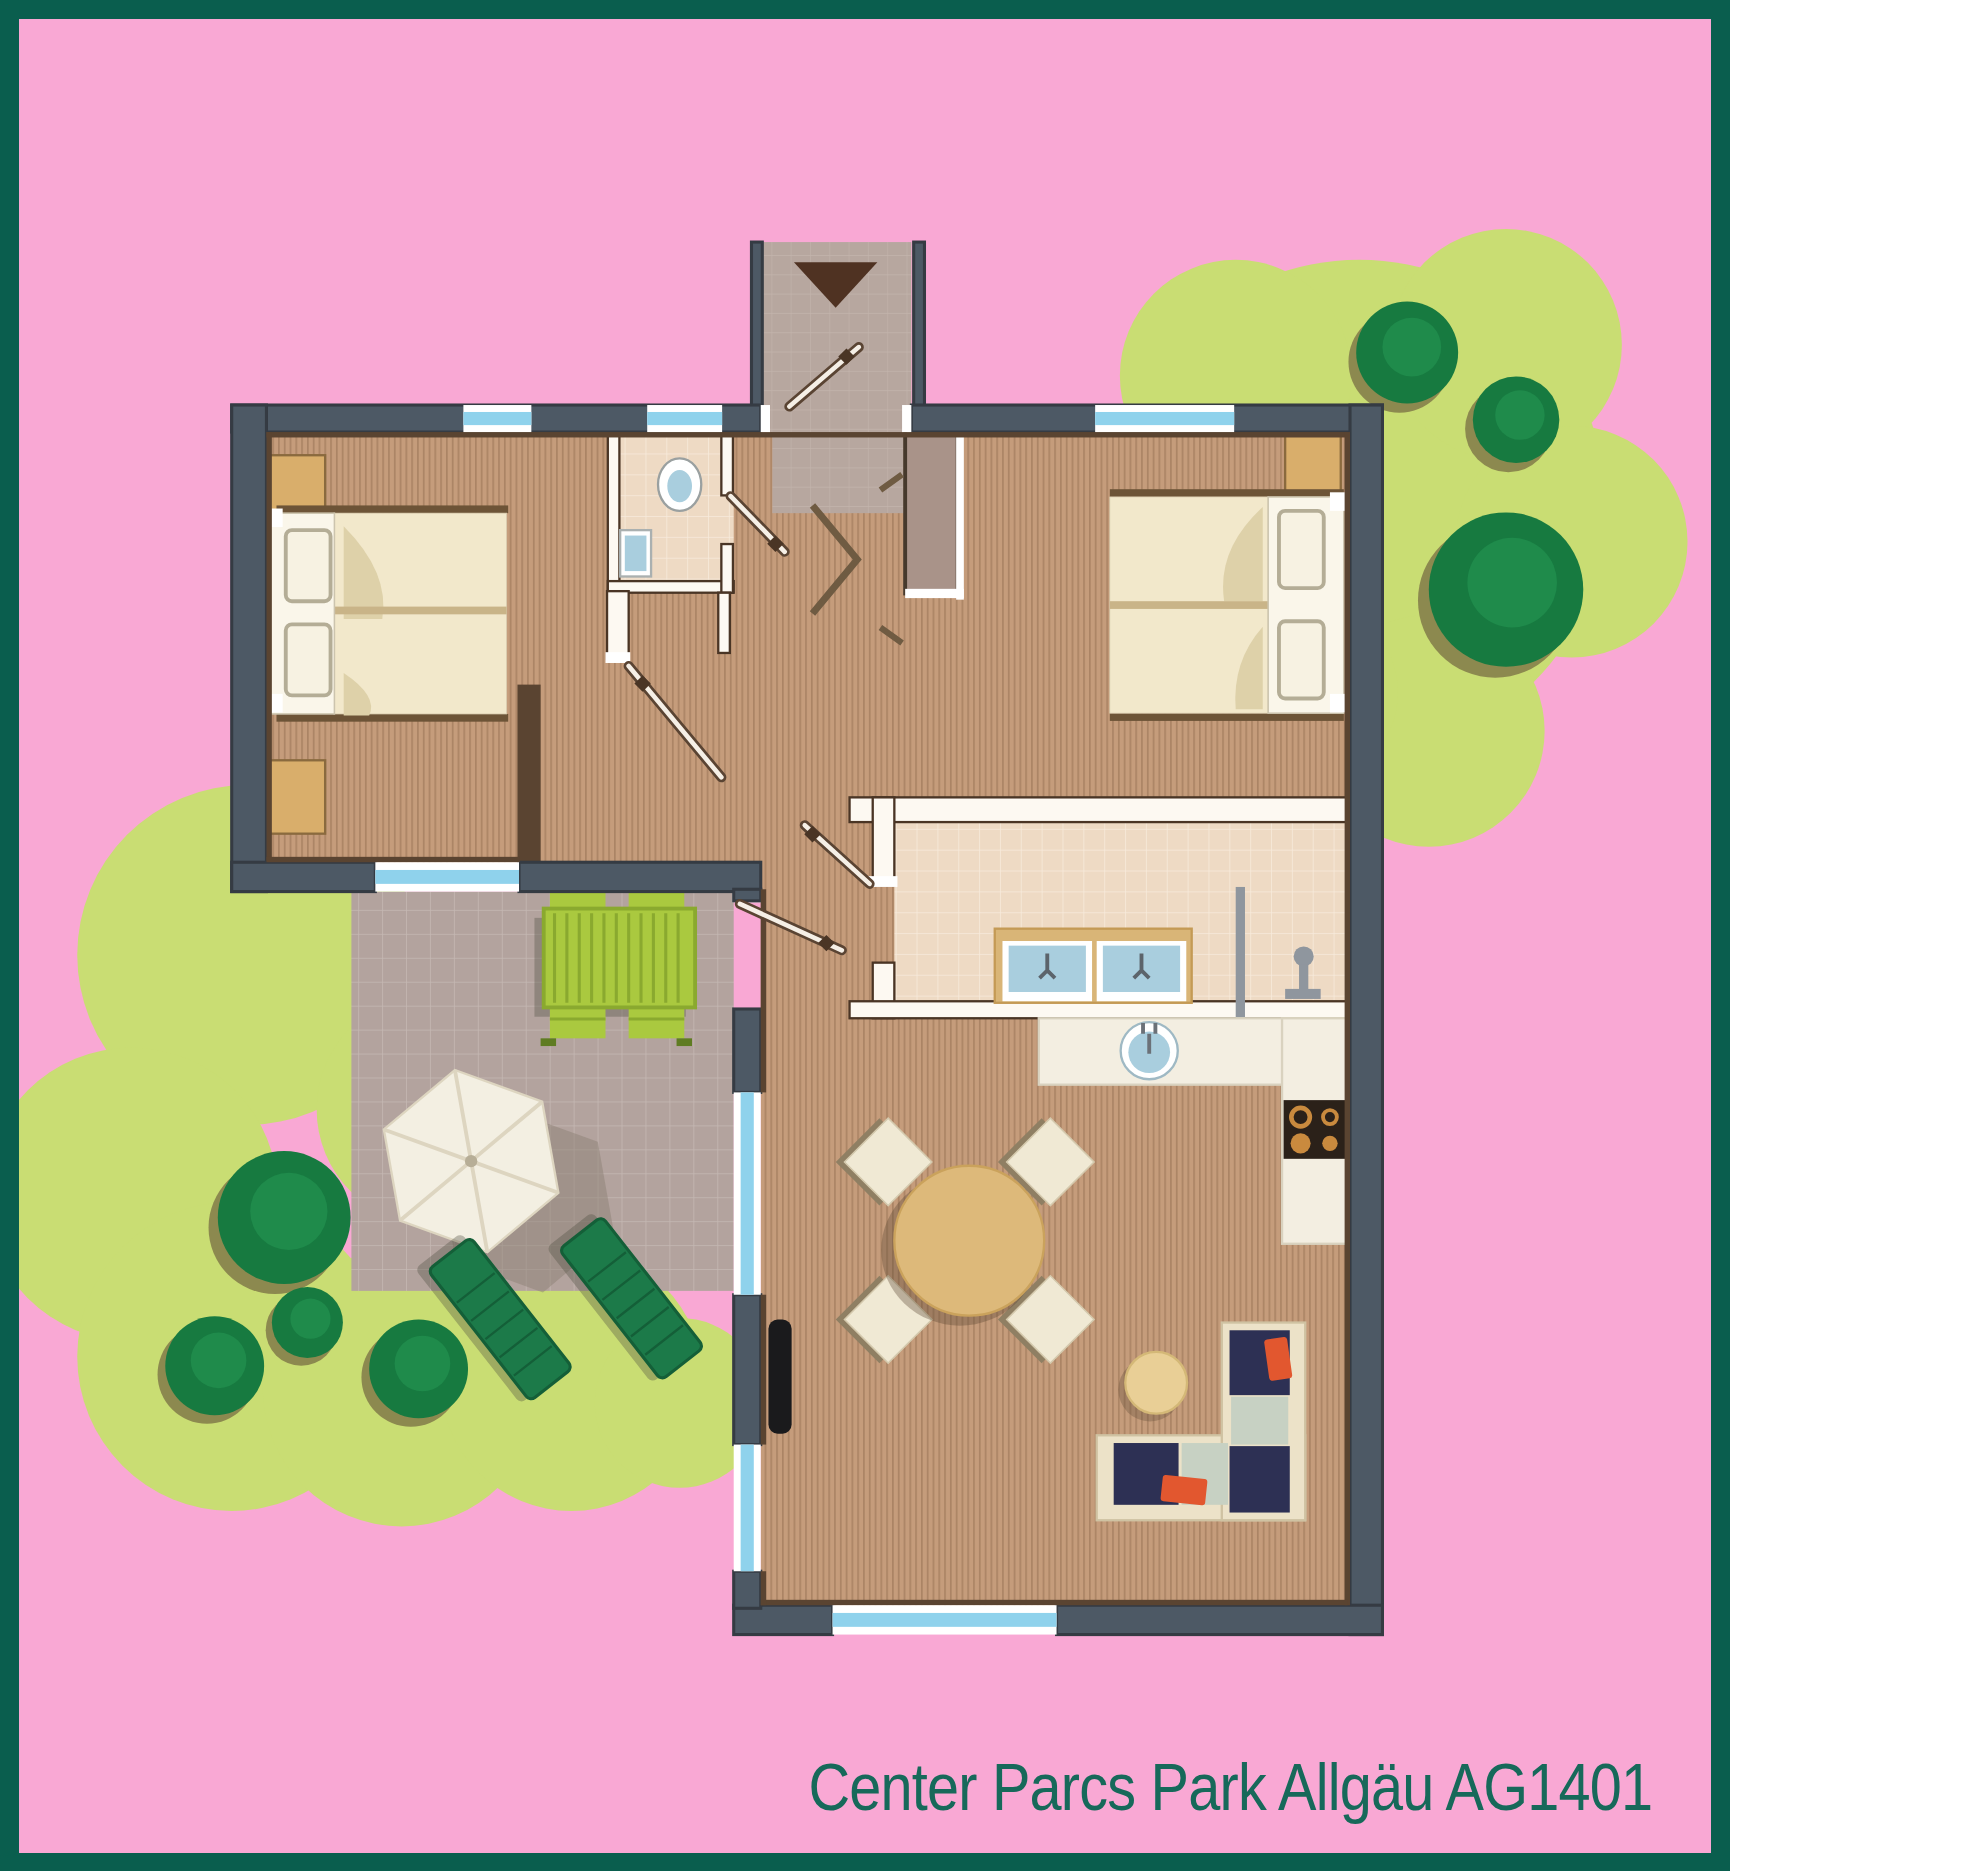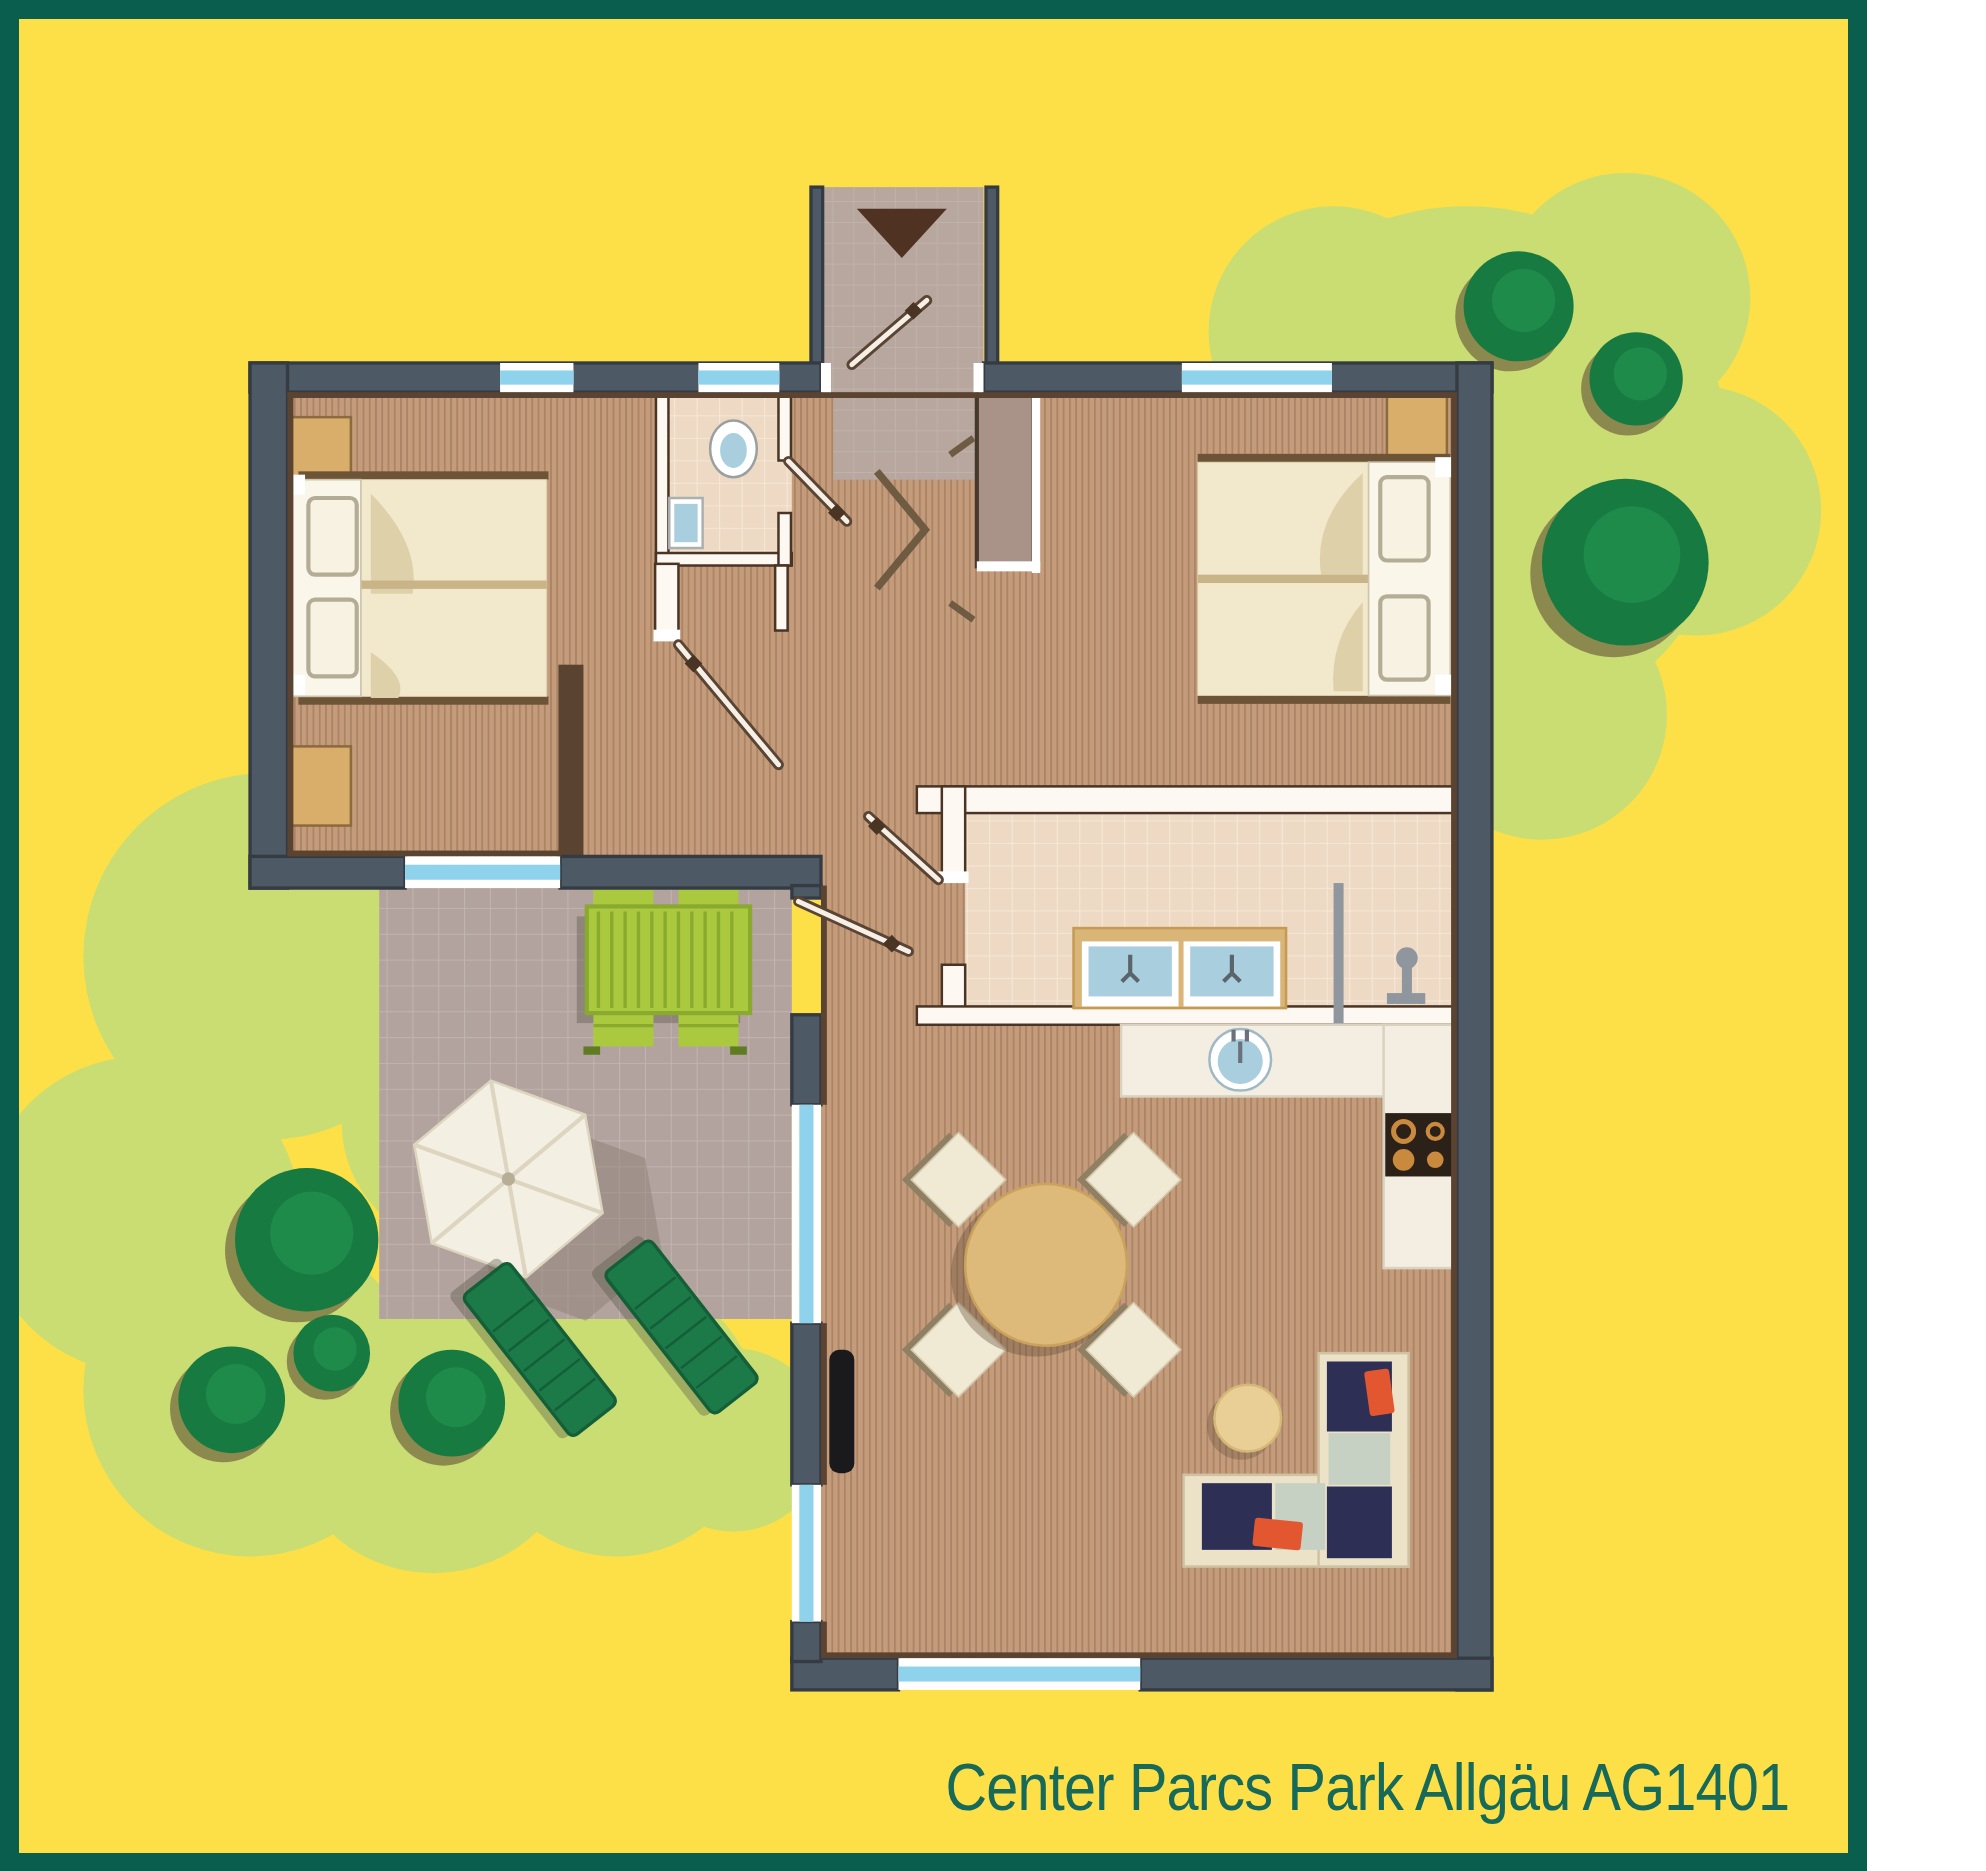--- a/index.html
+++ b/index.html
@@ -1,16 +1,16 @@
 <!DOCTYPE html>
 <html style="--frame: #0a5e4e; --caption: #17695a; --grass: #c9dd73; --treeBody: #177a40; --treeInner: #1f8b4b; --treeShadow: #8c894f; --wall: #4d5965; --wallEdge: #353b43; --innerLine: #5a4431; --wood: #c59c7b; --woodStripe: #ab8465; --tile: #eedac4; --tileGrid: #f8ebdc; --terrace: #b3a39e; --terraceGrid: #c5b8b3; --entry: #b7a79f; --glass: #8fd2ec; --trim: #ffffff; --partition: #fdf9f2; --partitionEdge: #4a3525; --door: #f5efe6; --doorEdge: #5a4433; --handle: #4a3525; --duvet: #f2e8cb; --duvetSplit: #c9b488; --duvetFold: #ded1a9; --headboard: #faf6ea; --pillow: #f7f2e2; --pillowEdge: #b4ad96; --bedBar: #6d5437; --nightstand: #d9ae6b; --nightstandEdge: #8a6a3e; --wardrobe: #a99389; --wardrobeEdge: #46392c; --counter: #f3eee1; --counterEdge: #d9d2bf; --stove: #2b2119; --burner: #c98a3e; --sinkBlue: #a9cede; --sinkTrim: #ffffff; --fixture: #8f969e; --tableTop: #ddb97a; --tableEdge: #caa25c; --chair: #f0e9d4; --chairShadow: #8f7f63; --pouf: #e9cf96; --poufEdge: #d4b877; --sofaBase: #ece2c8; --sofaNavy: #2d3054; --sofaSage: #c7d1c3; --sofaOrange: #e2572f; --picnic: #aac93f; --picnicEdge: #8aa92f; --picnicDark: #5f7c22; --lounger: #1c7a49; --loungerEdge: #145f38; --parasol: #f3efe2; --parasolSeam: #ddd5c0; --parasolShadow: #8d8276; --arrow: #4f3222; --tv: #1a1a1c; --toiletBlue: #a9cede; --shadow: #6b5a48;font-size:14px"><head>
 <meta charset="utf-8">
 <style>
   html,body{margin:0;padding:0;background:#ffffff;font-family:"Liberation Sans",sans-serif;}
-  .stage{position:relative;width:1867px;height:1872px;background:#fde047;overflow:hidden;text-align:right;}
+  .stage{position:relative;width:1730px;height:1872px;background:#f9a8d4;overflow:hidden;text-align:right;}
   .frame{position:absolute;inset:0;border:19.5px solid var(--frame);box-sizing:border-box;pointer-events:none;z-index:40;}
   .plan-svg{position:absolute;inset:0;width:100%;height:100%;z-index:10;}
   .caption{position:absolute;right:78px;top:1748px;z-index:30;
            font-size:67px;font-weight:400;letter-spacing:-0.9px;color:var(--caption);
            transform:scaleX(0.86);transform-origin:100% 50%;white-space:nowrap;}
   
   .wall{fill:var(--wall);stroke:var(--wallEdge);stroke-width:4;}
   .inner{fill:var(--innerLine);}
   .part{fill:var(--partition);stroke:var(--partitionEdge);stroke-width:3;}
   .trim{fill:var(--trim);}

